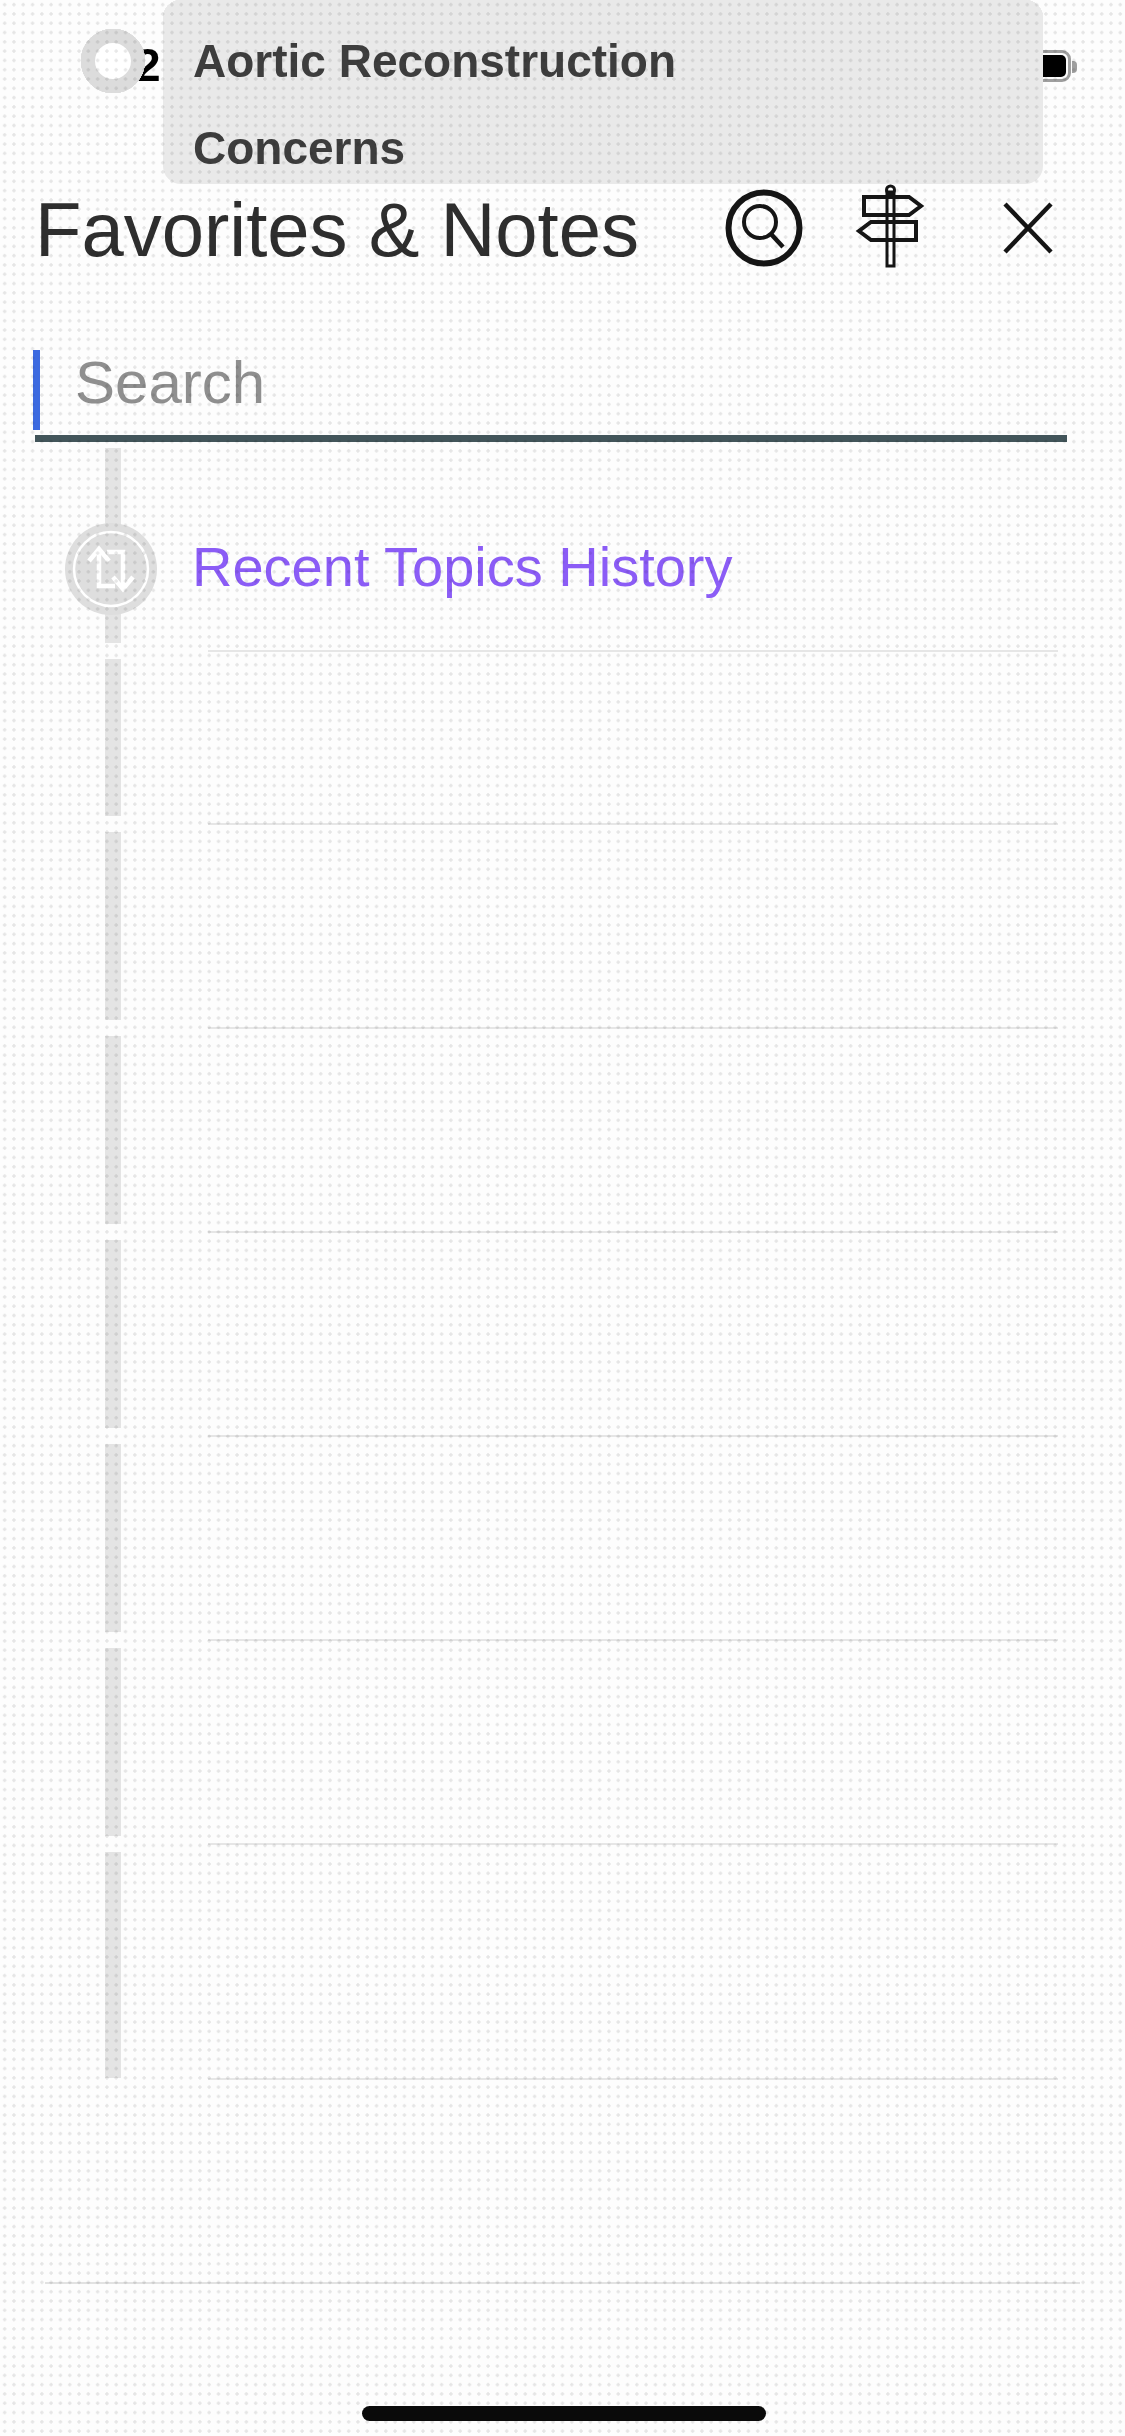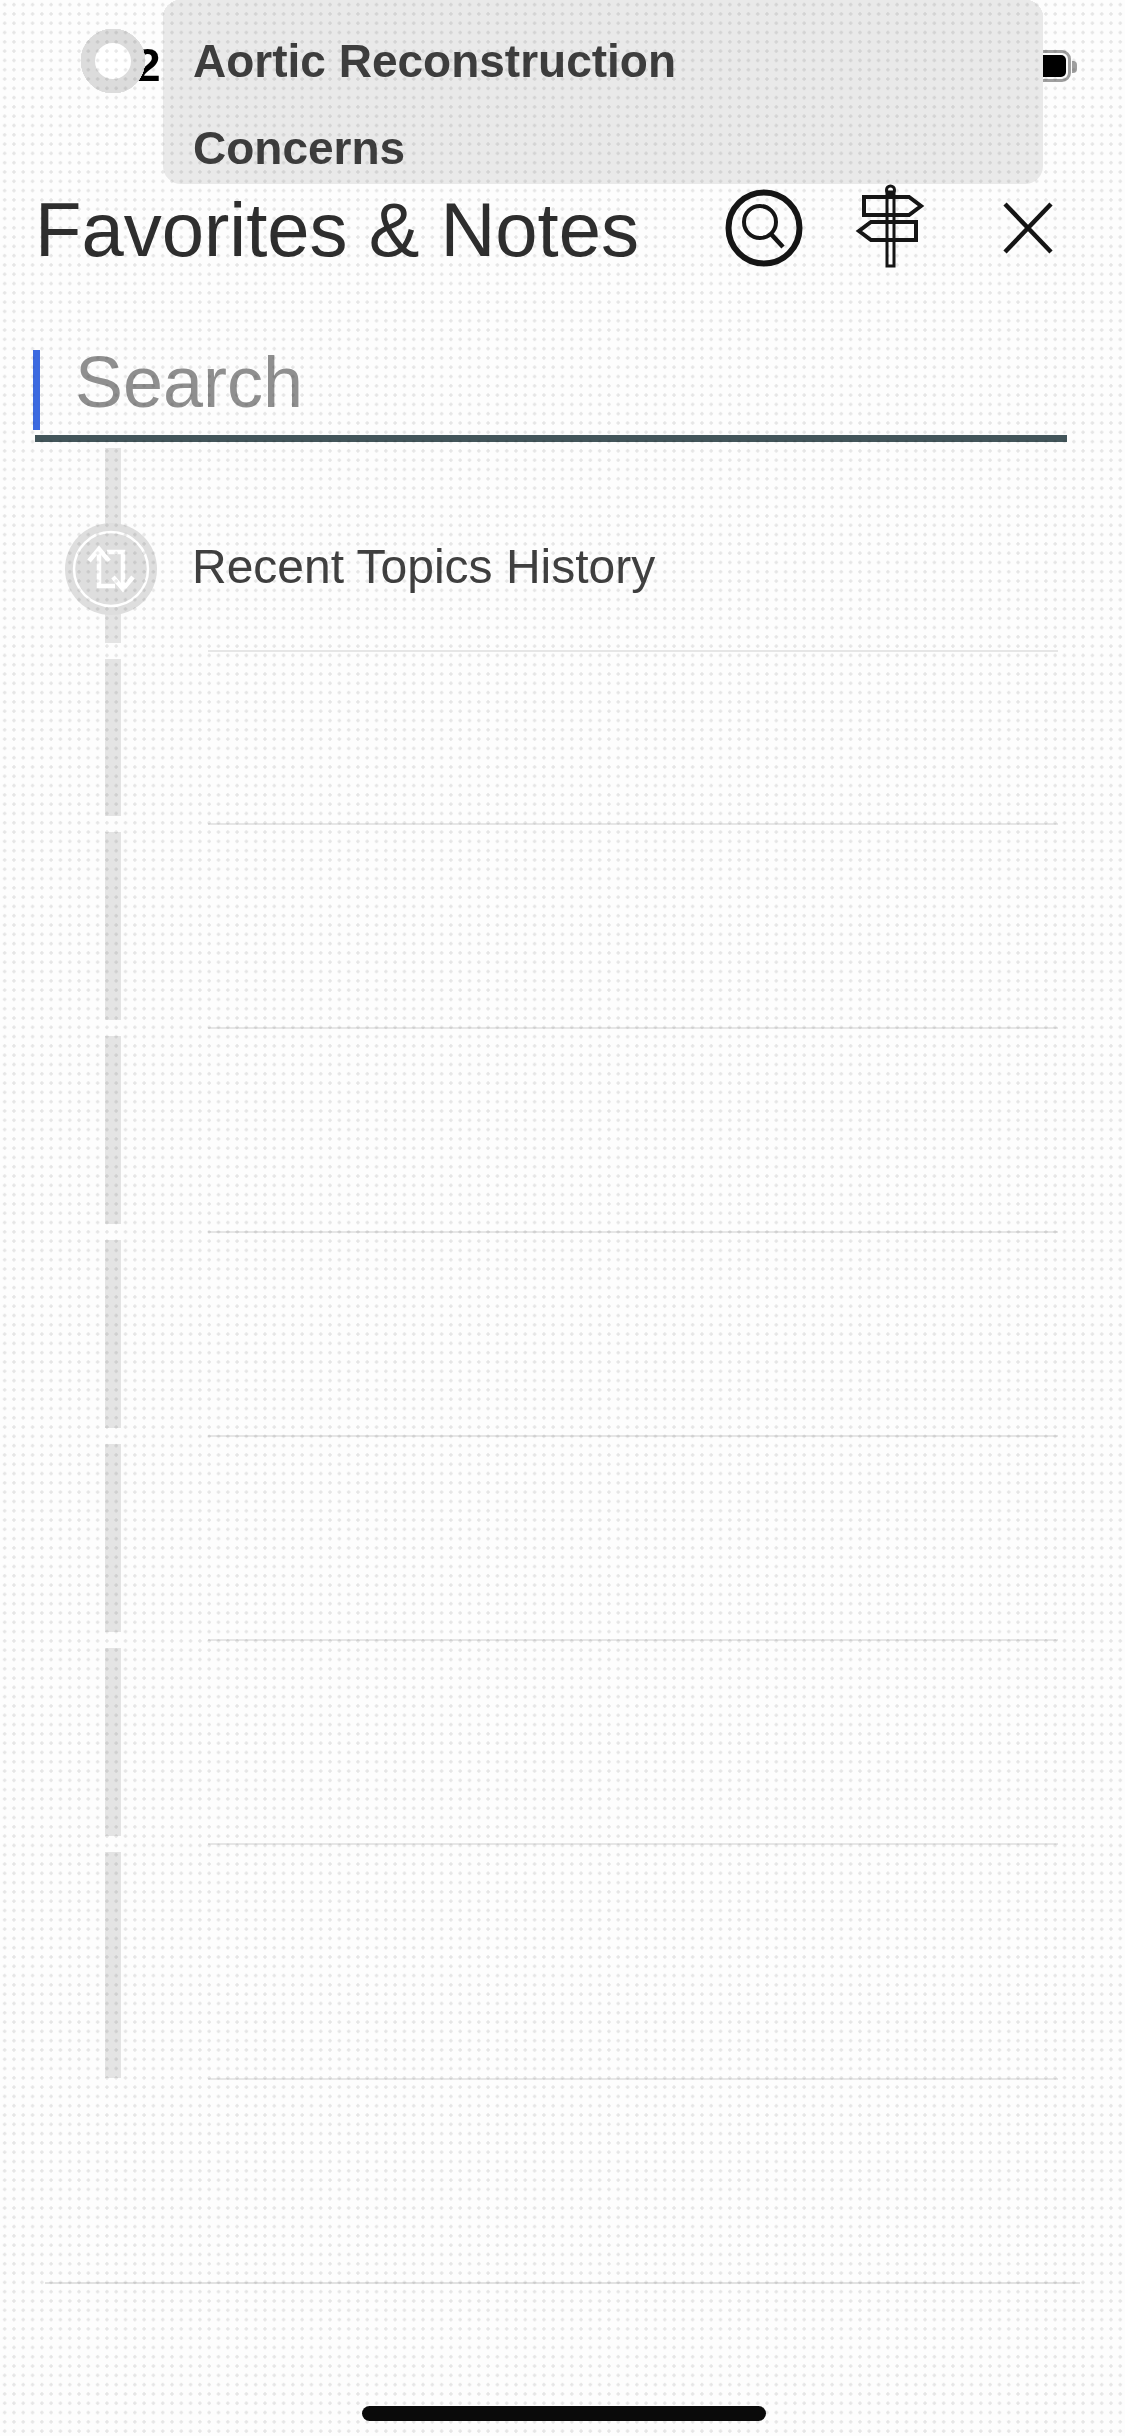--- a/index.html
+++ b/index.html
@@ -28,30 +28,30 @@
     letter-spacing:0px;white-space:nowrap;}
   .hicon{position:absolute;cursor:pointer;}
   .hicon.search{left:724px;top:188px;}
   .hicon.signpost{left:850px;top:184px;}
   .hicon.close{left:1000px;top:200px;}
 
   
   .searchwrap{position:absolute;left:35px;top:340px;width:1032px;height:95px;
     border-bottom:7px solid #42555a;}
   .searchwrap input{position:absolute;left:40px;top:0;width:960px;height:84px;border:none;outline:none;
-    background:transparent;font-family:inherit;font-size:72px;color:#444;padding:0;}
+    background:transparent;font-family:inherit;font-size:60px;color:#444;padding:0;}
   .searchwrap input::placeholder{color:#8f8f8f;opacity:1;font-weight:300;}
   .caret{position:absolute;left:-2px;top:10px;width:7px;height:80px;background:#3c6ae0;}
 
   
   .vline{position:absolute;left:105px;top:448px;width:16px;height:1630px;background:#e4e4e4;z-index:1;}
   .vgap{position:absolute;left:100px;width:28px;height:16px;background:#fdfdfd;z-index:2;}
 
   .history-icon{position:absolute;left:65px;top:523px;z-index:3;}
-  .history-label{position:absolute;left:192px;top:538px;font-size:48px;color:#404040;line-height:58px;}
+  .history-label{position:absolute;left:192px;top:538px;font-size:56px;color:#8b5cf6;line-height:58px;}
 
   .row{position:absolute;left:0;width:1125px;z-index:3;}
   .ring{position:absolute;left:81px;top:29px;width:36px;height:36px;background:#fff;
     border:14px solid #dcdcdc;border-radius:50%;box-sizing:content-box;}
   .box{position:absolute;left:163px;width:880px;min-height:122px;box-sizing:border-box;
     background:#e9e9e9;border-radius:18px;padding:8px 30px;display:flex;align-items:center;
     font-size:46px;line-height:56px;color:#3d3d3d;font-weight:700;cursor:pointer;}
   .row:nth-of-type(1){top:660px}.row:nth-of-type(2){top:864px}.row:nth-of-type(3){top:1068px}
   .row:nth-of-type(4){top:1272px}.row:nth-of-type(5){top:1476px}.row:nth-of-type(6){top:1680px}
   .row:nth-of-type(7){top:1884px}

